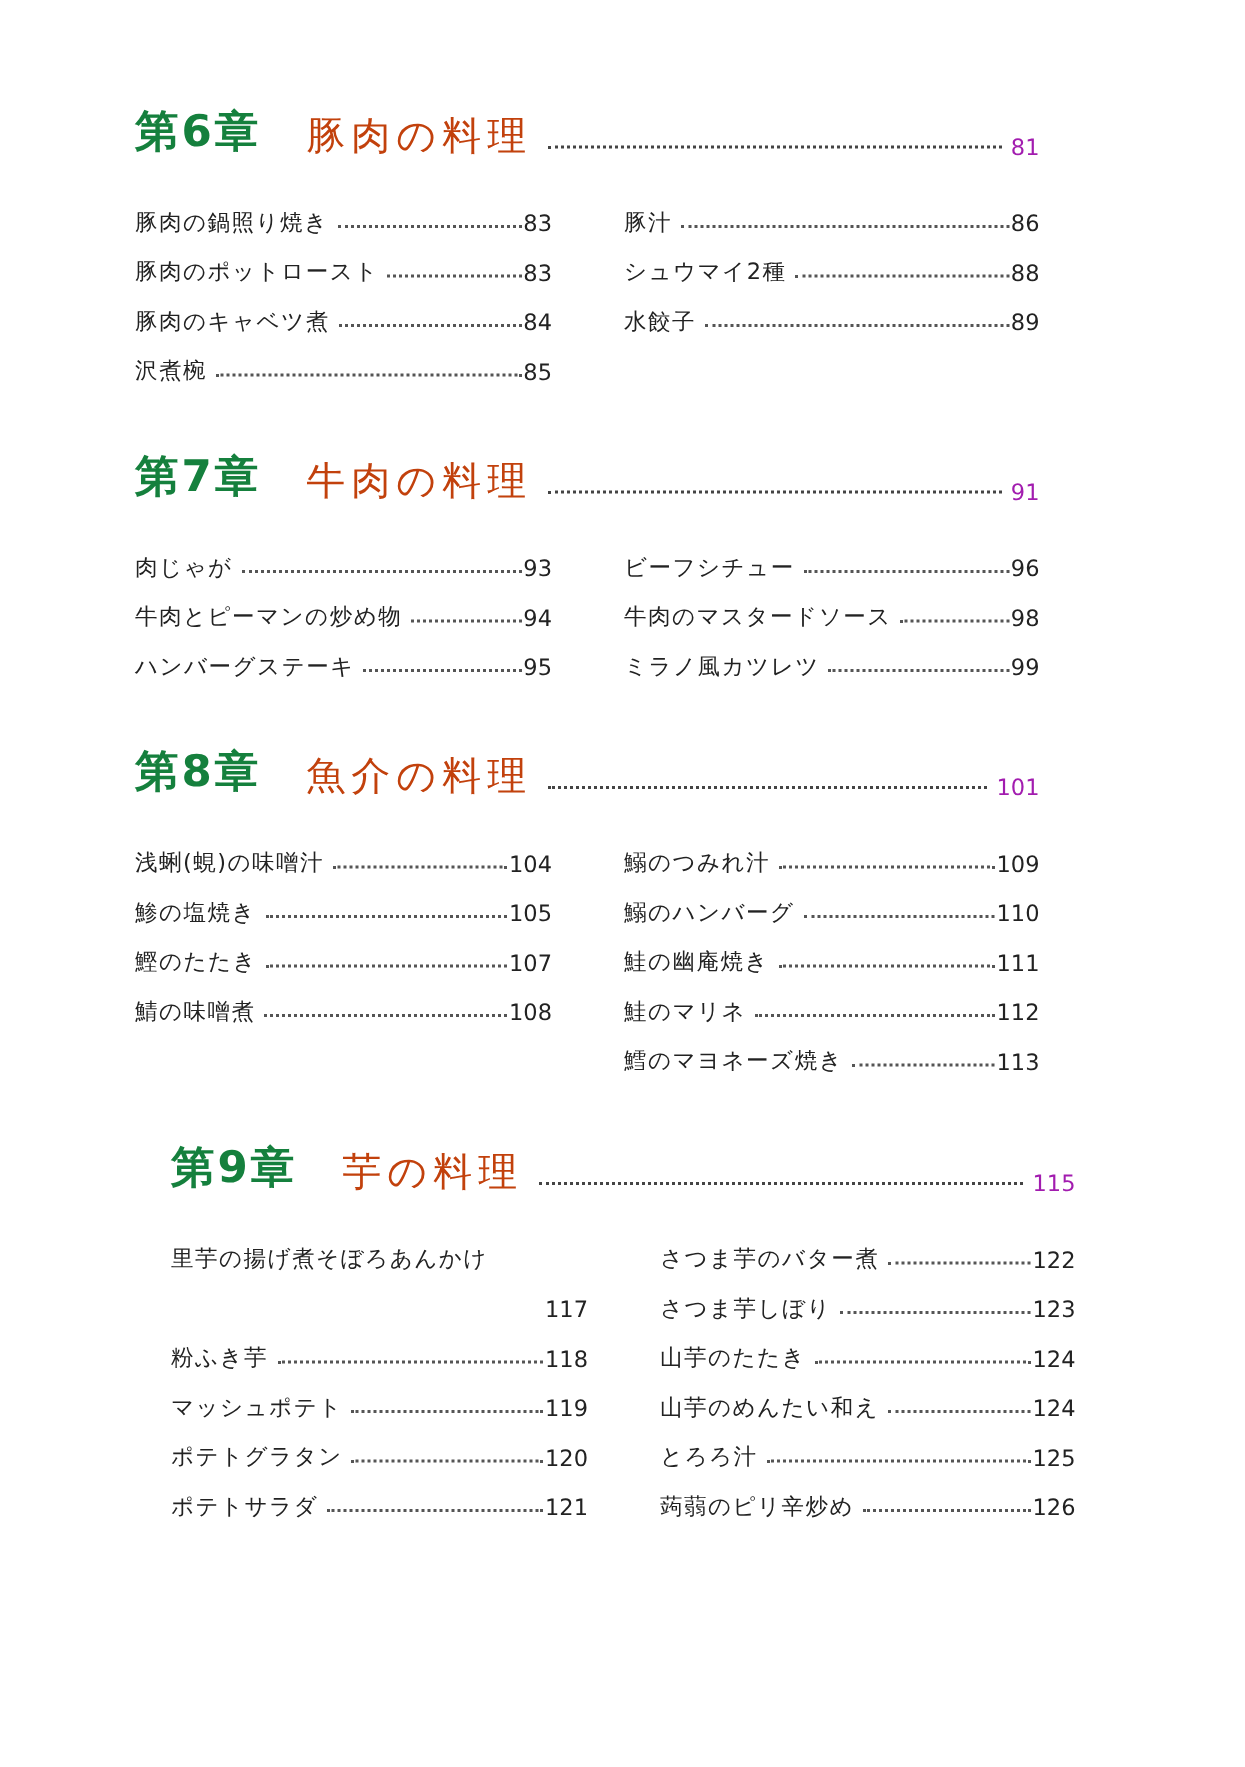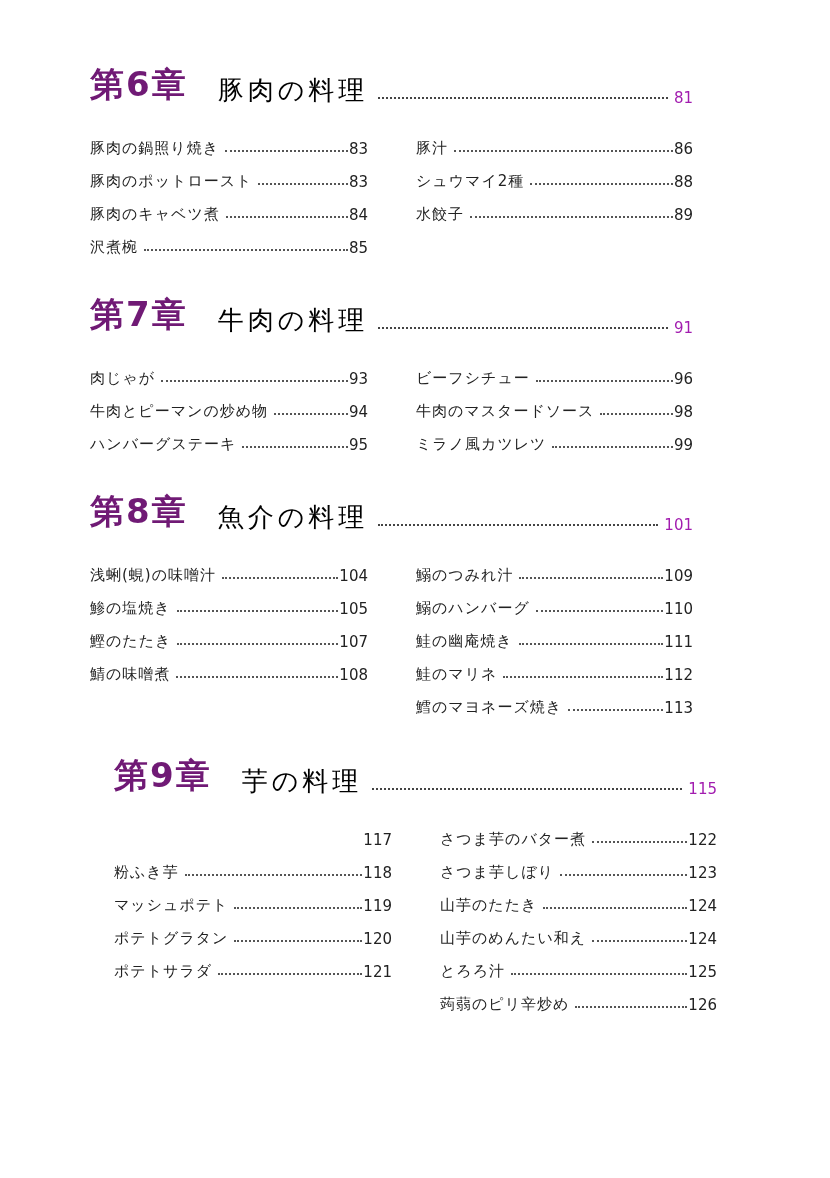--- a/index.html
+++ b/index.html
@@ -1,22 +1,22 @@
 <!DOCTYPE html>
 <html><head>
 <meta charset="utf-8">
 <style>
   html, body { margin: 0; padding: 0; background: #ffffff; }
   body { width: 830px; height: 1178px; position: relative; overflow: hidden;
          font-family: "DejaVu Sans", sans-serif; color: #222222; }
   .page { position: absolute; left: 0; top: 0; width: 830px; height: 1178px; }
   .chapter { position: absolute; left: 90px; width: 603px; }
   .ch-head { display: flex; align-items: flex-end; height: 36px; }
-  .ch-num { font-weight: bold; font-size: 34px; letter-spacing: 2px; white-space: nowrap; color: #701a75; }
-  .ch-title { font-size: 26px; letter-spacing: 4px; margin-left: 30px; white-space: nowrap; color: #000000; font-weight: normal; }
+  .ch-num { font-weight: bold; font-size: 29px; letter-spacing: 2px; white-space: nowrap; color: #15803d; }
+  .ch-title { font-size: 26px; letter-spacing: 4px; margin-left: 30px; white-space: nowrap; color: #c2410c; font-weight: normal; }
   .ch-leader { flex: 1; border-bottom: 2px dotted #444; margin: 0 6px 9px 10px; height: 0; }
   .ch-page { font-size: 15px; white-space: nowrap; color: #a21caf; line-height: 1; padding-bottom: 2px; }
   .cols { position: absolute; left: 0; top: 53px; width: 603px; }
   .col { position: absolute; top: 0; width: 278px; }
   .col.left { left: 0; }
   .col.right { left: 326px; width: 277px; }
   .entry { display: flex; align-items: flex-end; height: 33px; font-size: 15px; }
   .entry .name { white-space: nowrap; letter-spacing: 1px; }
   .entry .leader { flex: 1; border-bottom: 2px dotted #555; margin: 0 1px 6px 6px; height: 0; }
   .entry .pg { white-space: nowrap; font-size: 15px; }
@@ -184,20 +184,23 @@
 
   <section class="chapter" style="top:763px;margin-left:24px;">
     <div class="ch-head">
       <span class="ch-num">第9章</span>
       <span class="ch-title">芋の料理</span>
       <span class="ch-leader"></span>
       <span class="ch-page">115</span>
     </div>
     <div class="cols">
       <div class="col left">
+        <div class="entry wrap-first">
+            <span class="name">里芋の揚げ煮そぼろあんかけ</span>
+          </div>
         <div class="entry wrap-cont">
             <span class="leader"></span>
             <span class="pg">117</span>
           </div>
         <div class="entry">
             <span class="name">粉ふき芋</span>
             <span class="leader"></span>
             <span class="pg">118</span>
           </div>
         <div class="entry">

